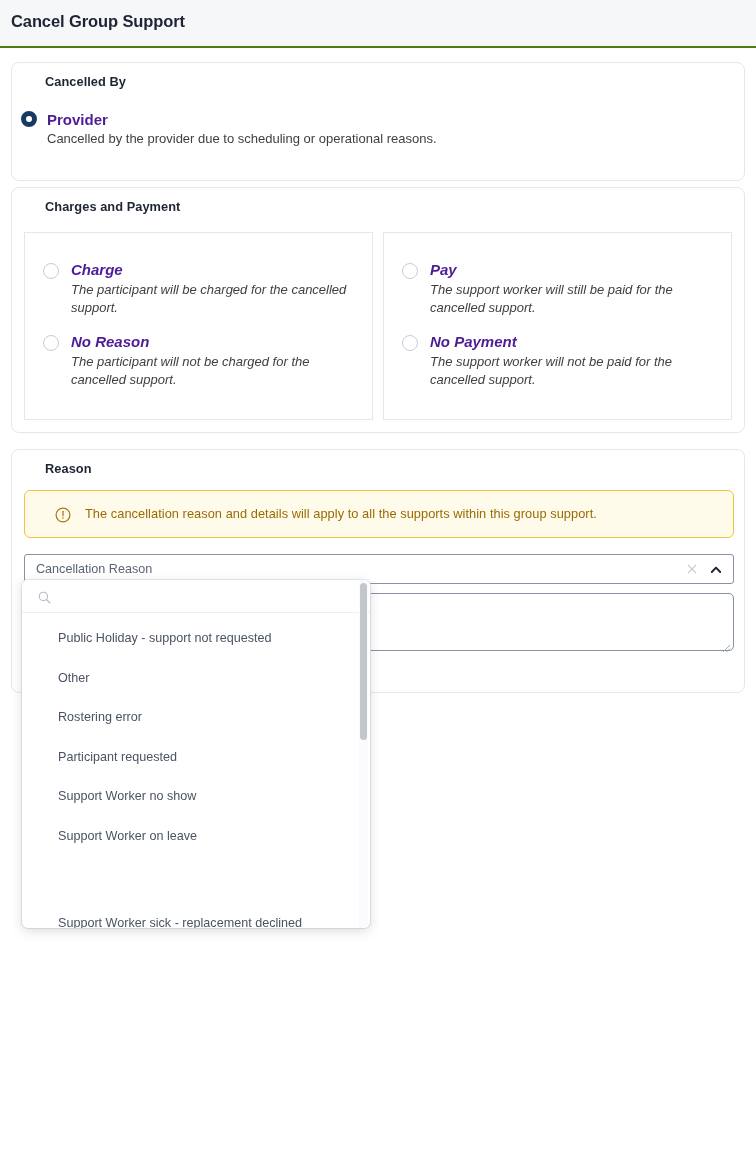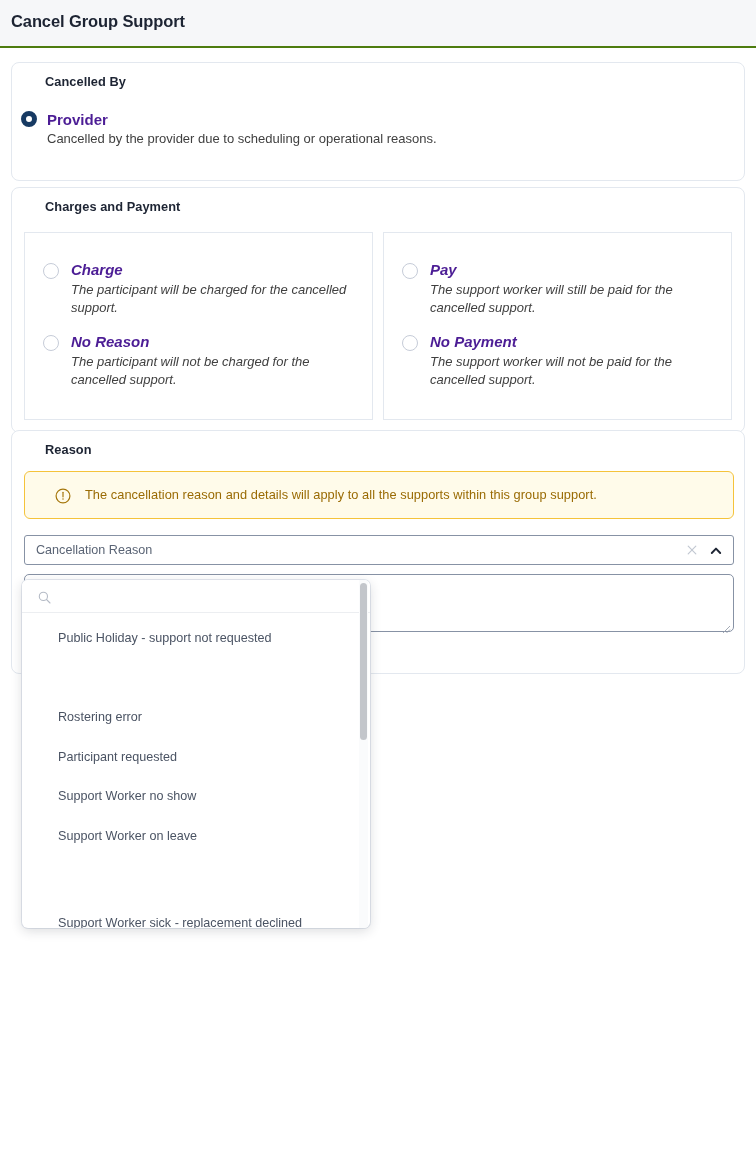--- a/index.html
+++ b/index.html
@@ -48,21 +48,21 @@
     left: 13px; top: 11px;
     font-size: 12.8px;
     font-weight: 600;
     color: #1d2433;
     letter-spacing: 0.05px;
     margin-left: 20px;
   }
 
   #card-cancelled-by { top: 62px; height: 119px; }
   #card-charges      { top: 187px; height: 246px; }
-  #card-reason       { top: 430px; height: 244px; padding-left: 39px; }
+  #card-reason       { top: 449px; height: 244px; padding-left: 39px; }
 
   
   .radio-row {
     position: absolute;
     display: block;
   }
   .radio {
     position: absolute;
     left: 0; top: 2px;
     width: 16px; height: 16px;
@@ -346,20 +346,21 @@
     <div class="dd-search">
       <span class="dd-search-icon">
         <svg width="13" height="13" viewBox="0 0 13 13">
           <circle cx="5.4" cy="5.4" r="4.1" fill="none" stroke="#b5bbc6" stroke-width="1.1"></circle>
           <line x1="8.5" y1="8.5" x2="12" y2="12" stroke="#b5bbc6" stroke-width="1.1" stroke-linecap="round"></line>
         </svg>
       </span>
     </div>
     <div class="dd-list" id="dd-list">
         <div class="dd-item" style="top: 6px;">Public Holiday - support not requested</div>
+        <div class="dd-item" style="top: 45.5px;">Other</div>
         <div class="dd-item" style="top: 85px;">Rostering error</div>
         <div class="dd-item" style="top: 124.5px;">Participant requested</div>
         <div class="dd-item" style="top: 164px;">Support Worker no show</div>
         <div class="dd-item" style="top: 203.5px;">Support Worker on leave</div>
         <div class="dd-item" style="top: 291px;">Support Worker sick - replacement declined</div>
       </div>
     <div class="dd-scroll-track"></div>
     <div class="dd-scroll-thumb" style="height: 156.6px; top: 3.48px;"></div>
   </div>
 

